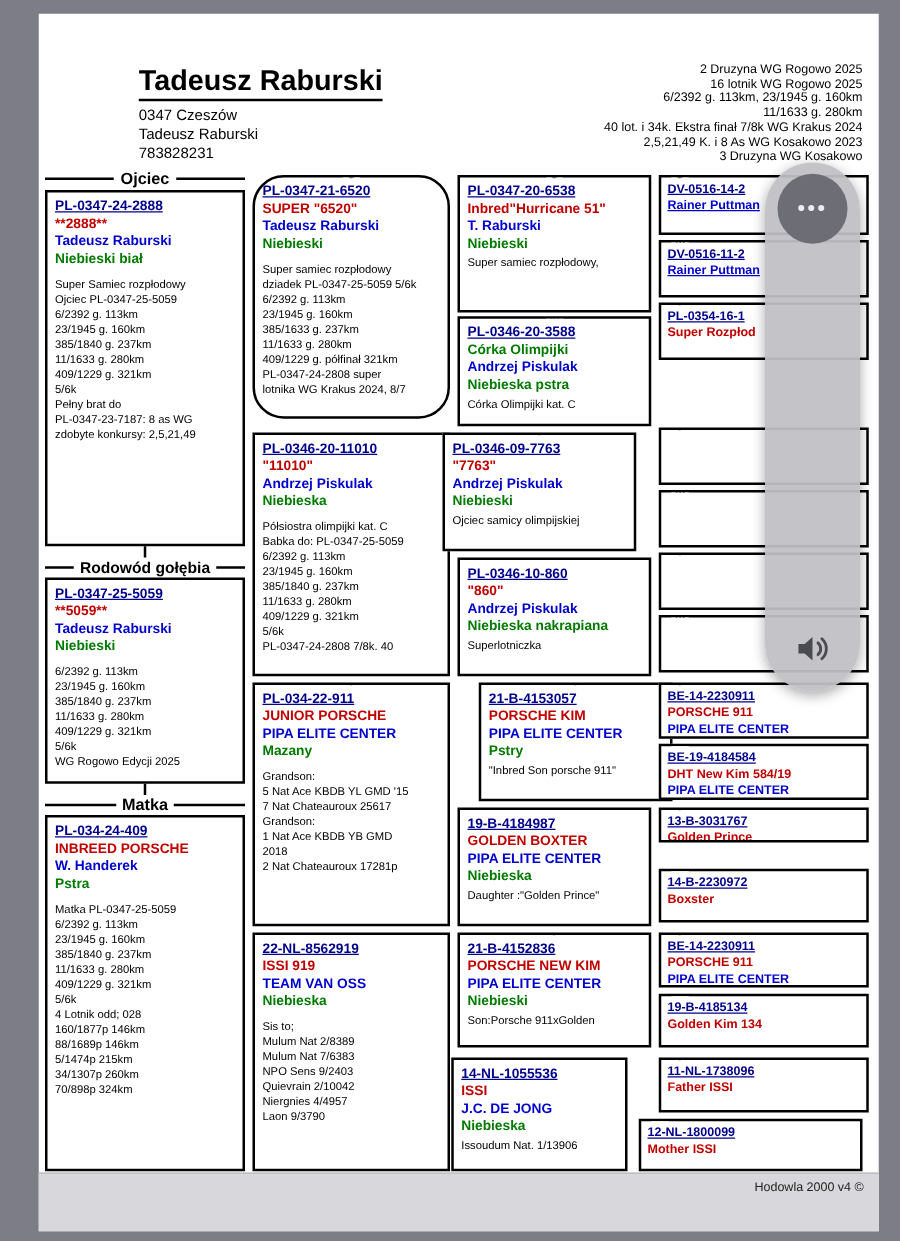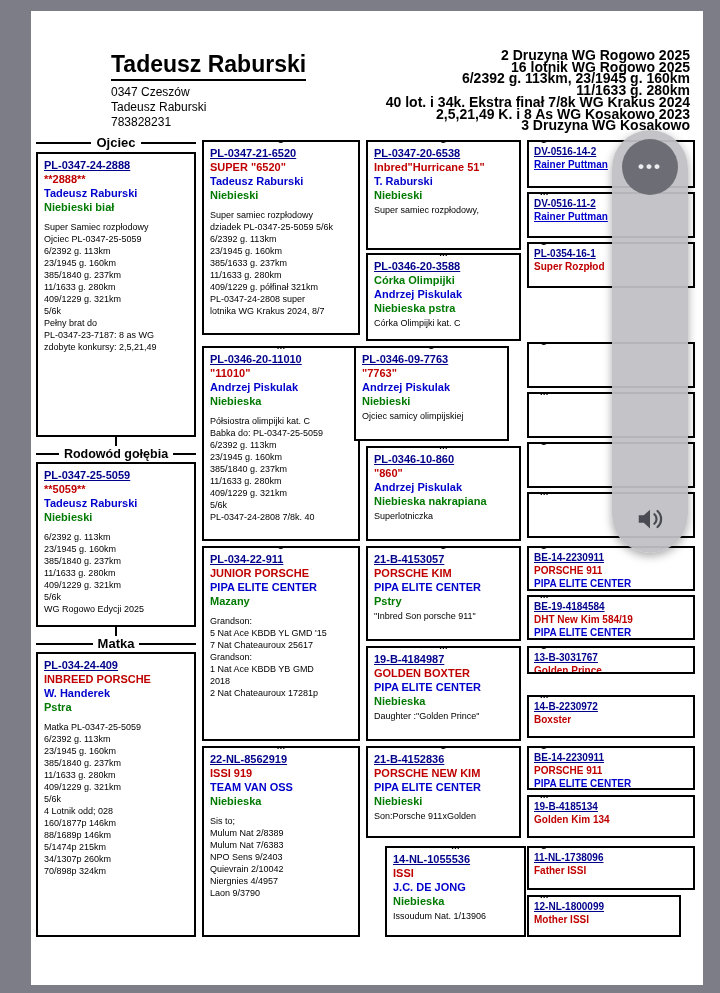--- a/index.html
+++ b/index.html
@@ -7,21 +7,21 @@
           font-family:"Liberation Sans", sans-serif;color:#000;}
   #page{position:absolute;left:31px;top:11px;width:672px;height:974px;background:#ffffff;}
 
   
   .logo{position:absolute;left:12px;top:40px;width:70px;text-align:center;}
   .stars{font-size:7px;letter-spacing:1px;color:#3a3a3a;line-height:8px;}
   .club{font-family:"Liberation Serif", serif;font-weight:bold;font-size:12px;color:#16166b;line-height:13px;}
   .title{position:absolute;left:80px;top:40px;font-size:23px;font-weight:bold;
          border-bottom:2px solid #000;padding-bottom:1px;white-space:nowrap;}
   .hline{position:absolute;left:80px;font-size:12px;white-space:nowrap;}
-  .ach{position:absolute;right:13px;top:39px;text-align:right;font-size:14px;line-height:11.7px;font-weight:bold;}
+  .ach{position:absolute;right:13px;top:39px;text-align:right;font-size:10px;line-height:11.7px;}
   .ach div{white-space:nowrap;}
 
   
   .sec-label{position:absolute;display:flex;align-items:center;gap:5px;font-weight:bold;font-size:13px;height:15px;}
   .sec-line{flex:1;border-top:2px solid #000;height:0;}
   .tick{position:absolute;width:0;border-left:2px solid #000;}
 
   
   .pbox{position:absolute;border:2px solid #000;background:#fff;box-sizing:border-box;
         padding:4px 4px 2px 6px;overflow:hidden;}
@@ -139,21 +139,21 @@
           <div class="detail-line">5/6k</div>
           <div class="detail-line">4 Lotnik odd; 028</div>
           <div class="detail-line">160/1877p 146km</div>
           <div class="detail-line">88/1689p 146km</div>
           <div class="detail-line">5/1474p 215km</div>
           <div class="detail-line">34/1307p 260km</div>
           <div class="detail-line">70/898p 324km</div>
         </div>
     </div>
 
-    <div class="pbox" style="left:171px;top:129px;width:158px;height:195px;">
+    <div class="pbox" style="left:171px;top:129px;width:158px;height:195px;border-radius:25px;">
       <span class="marker">O</span>
       <div class="ring">PL-0347-21-6520</div>
       <div class="bname red">SUPER "6520"</div>
       <div class="owner">Tadeusz Raburski</div>
       <div class="fcolor">Niebieski</div>
       <div class="details">
           <div class="detail-line">Super samiec rozpłodowy</div>
           <div class="detail-line">dziadek PL-0347-25-5059 5/6k</div>
           <div class="detail-line">6/2392 g. 113km</div>
           <div class="detail-line">23/1945 g. 160km</div>
@@ -248,21 +248,21 @@
     <div class="pbox mid" style="left:335px;top:435px;width:155px;height:95px;">
       <span class="marker">M</span>
       <div class="ring">PL-0346-10-860</div>
       <div class="bname red">"860"</div>
       <div class="owner">Andrzej Piskulak</div>
       <div class="fcolor">Niebieska nakrapiana</div>
       <div class="details">
           <div class="detail-line">Superlotniczka</div>
         </div>
     </div>
-    <div class="pbox mid" style="left:335px;top:535px;width:155px;height:95px;">
+    <div class="pbox mid" style="left:352px;top:535px;width:155px;height:95px;">
       <span class="marker">O</span>
       <div class="ring">21-B-4153057</div>
       <div class="bname red">PORSCHE KIM</div>
       <div class="owner">PIPA ELITE CENTER</div>
       <div class="fcolor">Pstry</div>
       <div class="details">
           <div class="detail-line">"Inbred Son porsche 911"</div>
         </div>
     </div>
     <div class="pbox mid" style="left:335px;top:635px;width:155px;height:95px;">
@@ -278,21 +278,21 @@
     <div class="pbox mid" style="left:335px;top:735px;width:155px;height:92px;">
       <span class="marker">O</span>
       <div class="ring">21-B-4152836</div>
       <div class="bname red">PORSCHE NEW KIM</div>
       <div class="owner">PIPA ELITE CENTER</div>
       <div class="fcolor">Niebieski</div>
       <div class="details">
           <div class="detail-line">Son:Porsche 911xGolden</div>
         </div>
     </div>
-    <div class="pbox mid" style="left:354px;top:835px;width:141px;height:91px;">
+    <div class="pbox mid" style="left:330px;top:835px;width:141px;height:91px;">
       <span class="marker">M</span>
       <div class="ring">14-NL-1055536</div>
       <div class="bname red">ISSI</div>
       <div class="owner">J.C. DE JONG</div>
       <div class="fcolor">Niebieska</div>
       <div class="details">
           <div class="detail-line">Issoudum Nat. 1/13906</div>
         </div>
     </div>
 
@@ -355,26 +355,29 @@
     <div class="pbox small" style="left:496px;top:784px;width:168px;height:43px;">
       <span class="marker marker-left">M</span>
       <div class="ring">19-B-4185134</div>
       <div class="bname red">Golden Kim 134</div>
     </div>
     <div class="pbox small" style="left:496px;top:835px;width:168px;height:44px;">
       <span class="marker marker-left">O</span>
       <div class="ring">11-NL-1738096</div>
       <div class="bname red">Father ISSI</div>
     </div>
-    <div class="pbox small" style="left:496px;top:884px;width:154px;height:42px;">
+    <div class="pbox small" style="left:480px;top:884px;width:179px;height:42px;">
       <span class="marker marker-left">M</span>
       <div class="ring">12-NL-1800099</div>
       <div class="bname red">Mother ISSI</div>
     </div>
 
+    <div class="footer-band">
+      <span class="footer-text">Hodowla 2000 v4 ©</span>
+    </div>
   </div>
 
   <div class="float-widget">
     <div class="menu-btn">
       <span>•••</span>
     </div>
     <div class="speaker-btn">
       <svg width="30" height="30" viewBox="0 0 24 24">
         <path d="M3 9v6h4l5 4.5V4.5L7 9H3z" fill="#4a4a52"></path>
         <path d="M15.5 8.2a5 5 0 010 7.6" stroke="#4a4a52" fill="none" stroke-width="1.8" stroke-linecap="round"></path>

